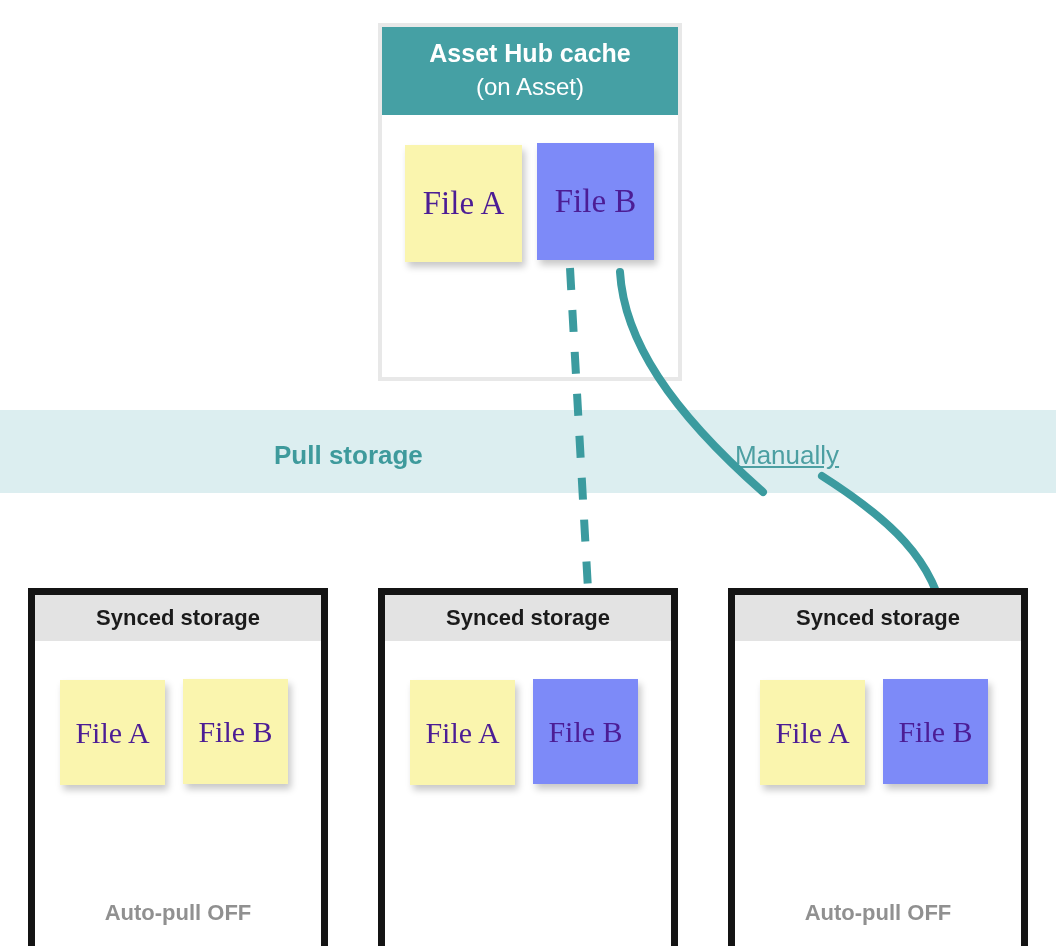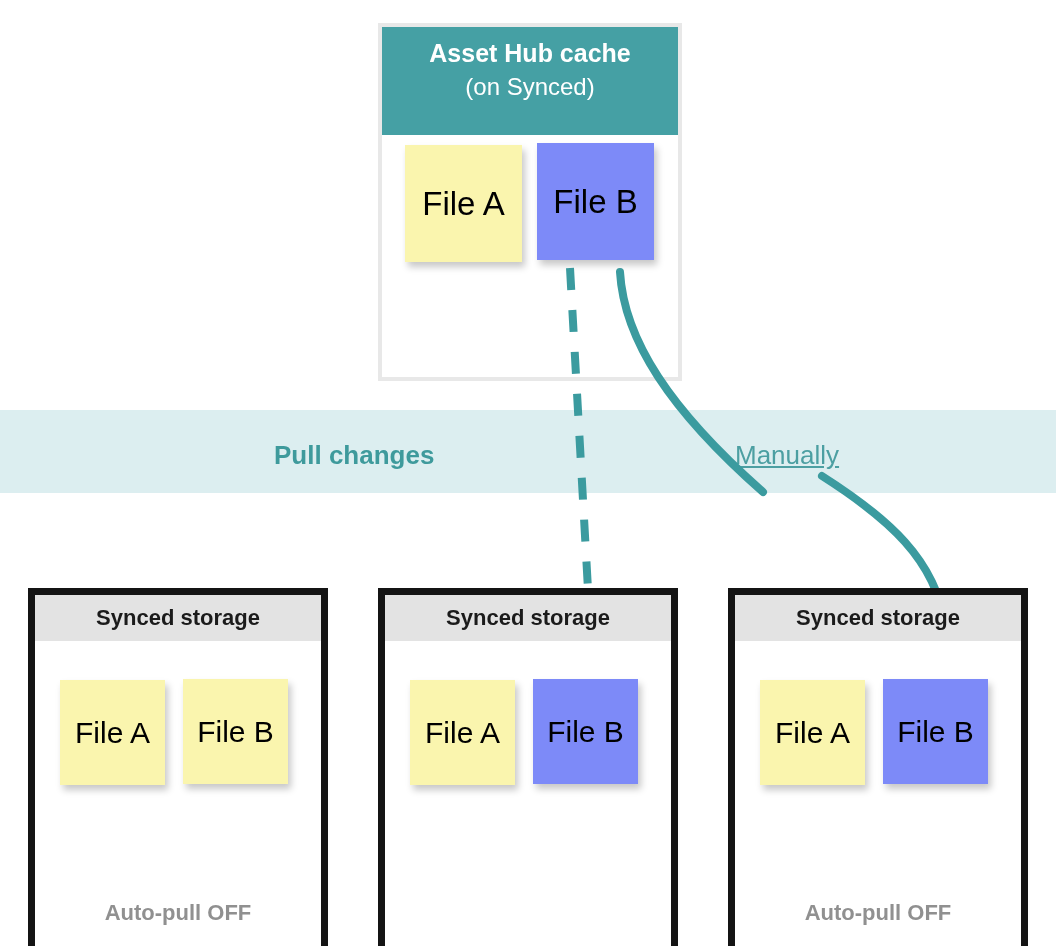--- a/index.html
+++ b/index.html
@@ -28,33 +28,34 @@
 
   
   .cache-box {
     position: absolute; left: 378px; top: 23px;
     width: 304px; height: 358px;
     background: #ffffff;
     border: 4px solid #e8e8e8;
   }
   .cache-header {
     position: absolute; left: 0; top: 0; right: 0;
-    height: 108px; background: #45a0a4;
+    height: 88px; background: #45a0a4;
     color: #ffffff; text-align: center;
     padding-top: 9px;
   }
   .cache-header .t1 { font-size: 25px; font-weight: bold; line-height: 34px; }
   .cache-header .t2 { font-size: 24px; font-weight: normal; line-height: 33px; }
 
   
   .note {
     position: absolute;
     display: flex; align-items: center; justify-content: center;
-    font-size: 33px; color: #000000;
+    font-size: 33px; color: #4c1d95;
     box-shadow: 3px 5px 7px rgba(0,0,0,0.22);
+    font-family: Liberation Serif, serif;
   }
   .note.yellow { background: #faf5ae; }
   .note.blue   { background: #7d8af8; }
   .note.sm { font-size: 30px; }
 
   
   #cache-note-a { left: 23px; top: 118px; width: 117px; height: 117px; }
   #cache-note-b { left: 155px; top: 116px; width: 117px; height: 117px; }
 
   
@@ -88,27 +89,27 @@
 
   
   #arrows { position: absolute; left: 0; top: 0; width: 1056px; height: 946px; pointer-events: none; }
 </style>
 </head>
 <body>
 
 <div id="stage">
 
   <div class="band"></div>
-  <div class="band-label strong">Pull changes</div>
+  <div class="band-label strong">Pull storage</div>
   <div class="band-label light" id="lbl-manual">Manually</div>
 
   <div class="cache-box">
     <div class="cache-header">
       <div class="t1">Asset Hub cache</div>
-      <div class="t2">(on Synced)</div>
+      <div class="t2">(on Asset)</div>
     </div>
     <div class="note yellow" id="cache-note-a">File A</div>
     <div class="note blue" id="cache-note-b">File B</div>
   </div>
 
   <svg id="arrows" viewBox="0 0 1056 946">
 
     <path d="M 570 268 L 590 625" fill="none" stroke="#3b9b9f" stroke-width="8" stroke-dasharray="22 20" stroke-linecap="butt"></path>
     <polygon points="573,626 609,626 591,652" fill="#3b9b9f"></polygon>
 

